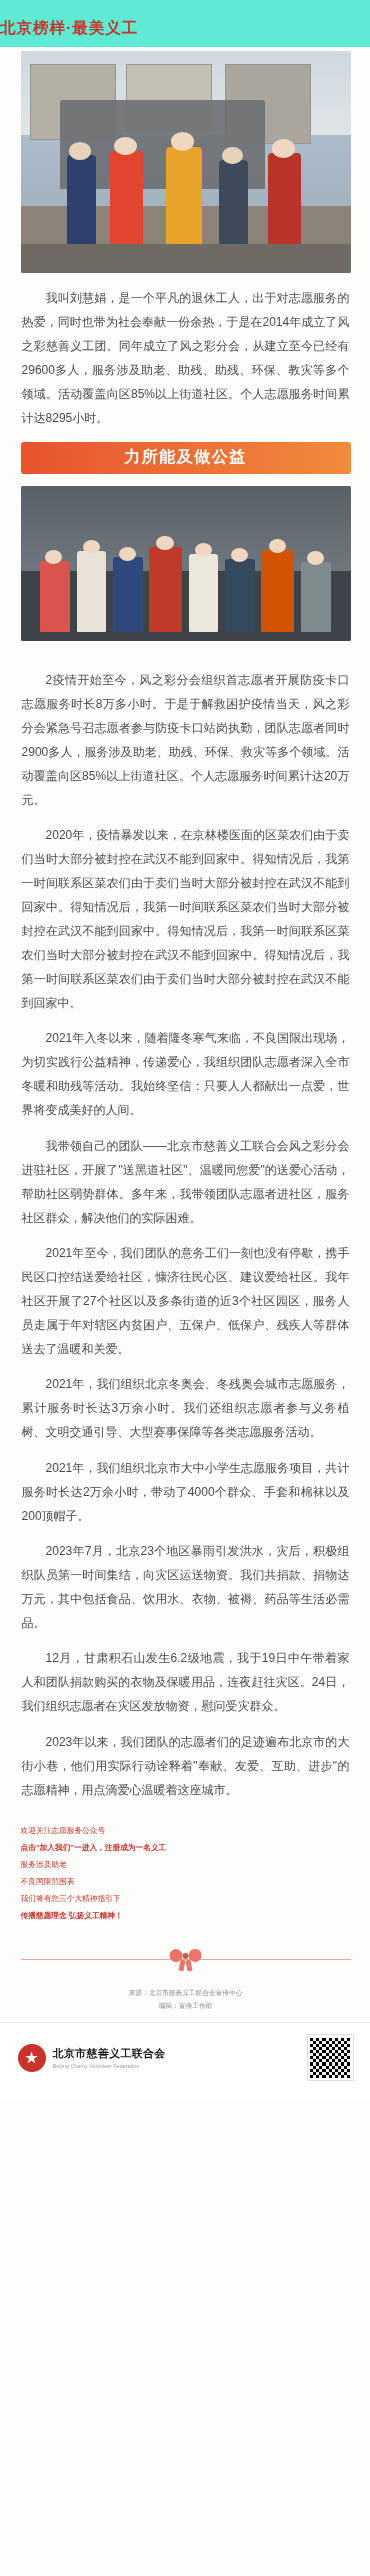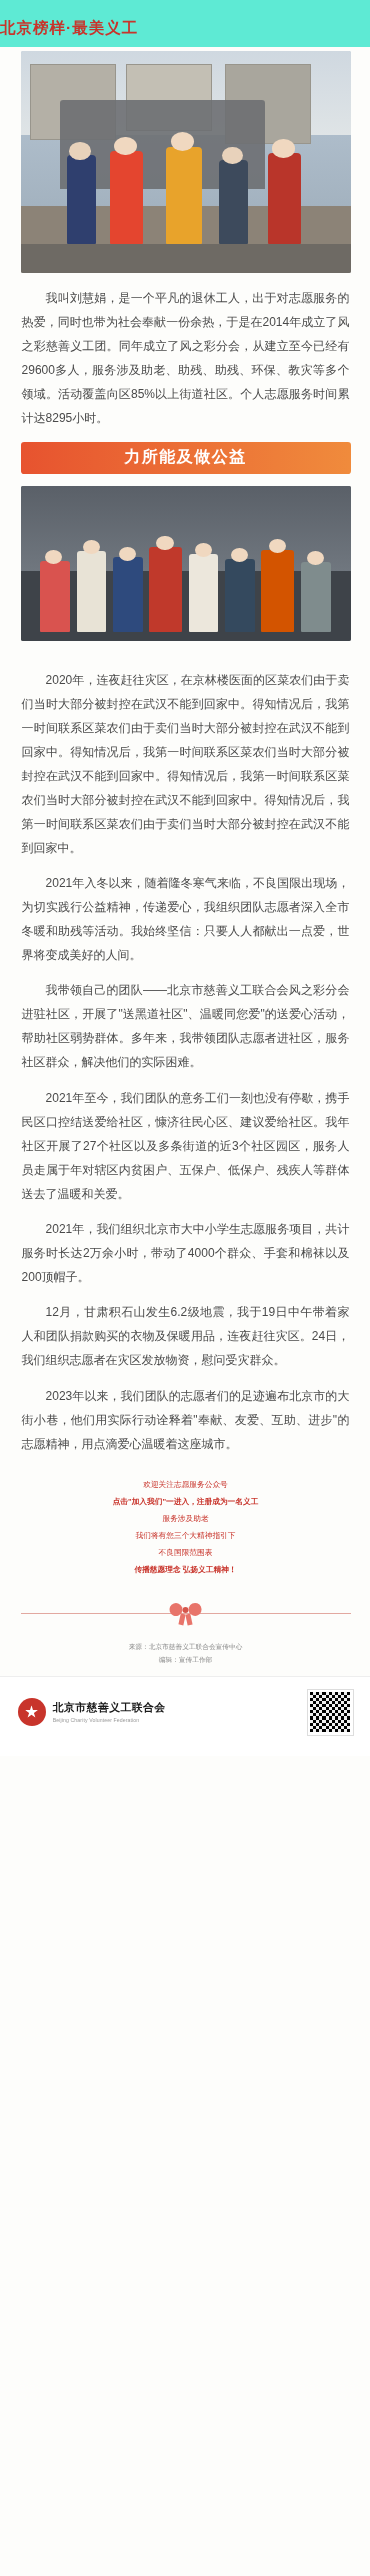--- a/index.html
+++ b/index.html
@@ -141,21 +141,20 @@
   .photo2 .k6 { left:62%; width:9%;  height:47%; background:#34495e; }
   .photo2 .k7 { left:73%; width:10%; height:53%; background:#d35400; }
   .photo2 .k8 { left:85%; width:9%;  height:45%; background:#7f8c8d; }
   .photo2 .head {
     position:absolute; background:#f0d8c0; border-radius:50%;
     width:5.2%; height:9%;
   }
 
   
   .promo {
-    text-align: center;
     padding: 10.3px 20.6px 3.1px 20.6px;
   }
   .promo .line {
     font-size: 7.7px;
     line-height: 2.2;
     color: #c8342b;
   }
   .promo .line.strong {
     font-weight: bold;
   }
@@ -301,35 +300,38 @@
     <div class="head" style="left:18.8%; bottom:56%;"></div>
     <div class="head" style="left:29.8%; bottom:52%;"></div>
     <div class="head" style="left:41.2%; bottom:59%;"></div>
     <div class="head" style="left:52.8%; bottom:54%;"></div>
     <div class="head" style="left:63.8%; bottom:51%;"></div>
     <div class="head" style="left:75.2%; bottom:57%;"></div>
     <div class="head" style="left:86.8%; bottom:49%;"></div>
   </div>
 
   <div class="body">
-    <p class="para">2020年，连夜赶往灾区，在京林楼医面的区菜农们由于卖们当时大部分被封控在武汉不能到回家中。得知情况后，我第一时间联系区菜农们由于卖们当时大部分被封控在武汉不能到回家中。得知情况后，我第一时间联系区菜农们当时大部分被封控在武汉不能到回家中。得知情况后，我第一时间联系区菜农们当时大部分被封控在武汉不能到回家中。得知情况后，我第一时间联系区菜农们由于卖们当时大部分被封控在武汉不能到回家中。</p>
+    <p class="para">2疫情开始至今，风之彩分会组织首志愿者开展防疫卡口志愿服务时长8万多小时。于是于解救困护疫情当天，风之彩分会紧急号召志愿者参与防疫卡口站岗执勤，团队志愿者同时2900多人，服务涉及助老、助残、环保、救灾等多个领域。活动覆盖向区85%以上街道社区。个人志愿服务时间累计达20万元。</p>
+    <p class="para">2020年，疫情暴发以来，在京林楼医面的区菜农们由于卖们当时大部分被封控在武汉不能到回家中。得知情况后，我第一时间联系区菜农们由于卖们当时大部分被封控在武汉不能到回家中。得知情况后，我第一时间联系区菜农们当时大部分被封控在武汉不能到回家中。得知情况后，我第一时间联系区菜农们当时大部分被封控在武汉不能到回家中。得知情况后，我第一时间联系区菜农们由于卖们当时大部分被封控在武汉不能到回家中。</p>
     <p class="para">2021年入冬以来，随着隆冬寒气来临，不良国限出现场，为切实践行公益精神，传递爱心，我组织团队志愿者深入全市冬暖和助残等活动。我始终坚信：只要人人都献出一点爱，世界将变成美好的人间。</p>
     <p class="para">我带领自己的团队——北京市慈善义工联合会风之彩分会进驻社区，开展了"送黑道社区"、温暖同您爱"的送爱心活动，帮助社区弱势群体。多年来，我带领团队志愿者进社区，服务社区群众，解决他们的实际困难。</p>
     <p class="para">2021年至今，我们团队的意务工们一刻也没有停歇，携手民区口控结送爱给社区，慷济往民心区、建议爱给社区。我年社区开展了27个社区以及多条街道的近3个社区园区，服务人员走属于年对辖区内贫困户、五保户、低保户、残疾人等群体送去了温暖和关爱。</p>
+    <p class="para">2021年，我们组织北京冬奥会、冬残奥会城市志愿服务，累计服务时长达3万余小时。我们还组织志愿者参与义务植树、文明交通引导、大型赛事保障等各类志愿服务活动。</p>
     <p class="para">2021年，我们组织北京市大中小学生志愿服务项目，共计服务时长达2万余小时，带动了4000个群众、手套和棉袜以及200顶帽子。</p>
+    <p class="para">2023年7月，北京23个地区暴雨引发洪水，灾后，积极组织队员第一时间集结，向灾区运送物资。我们共捐款、捐物达万元，其中包括食品、饮用水、衣物、被褥、药品等生活必需品。</p>
     <p class="para">12月，甘肃积石山发生6.2级地震，我于19日中午带着家人和团队捐款购买的衣物及保暖用品，连夜赶往灾区。24日，我们组织志愿者在灾区发放物资，慰问受灾群众。</p>
     <p class="para">2023年以来，我们团队的志愿者们的足迹遍布北京市的大街小巷，他们用实际行动诠释着"奉献、友爱、互助、进步"的志愿精神，用点滴爱心温暖着这座城市。</p>
   </div>
 
   <div class="promo">
     <div class="line">欢迎关注志愿服务公众号</div>
     <div class="line strong">点击"加入我们"一进入，注册成为一名义工</div>
     <div class="line">服务涉及助老</div>
+    <div class="line">不良国限范围表</div>
     <div class="line">我们将有您三个大精神指引下</div>
-    <div class="line">不良国限范围表</div>
     <div class="line strong">传播慈愿理念 弘扬义工精神！</div>
   </div>
 
   <div class="ornament">
     <div class="ribbon-line"></div>
     <div class="bow">
       <div class="lobe l"></div>
       <div class="lobe r"></div>
       <div class="tail lt"></div>
       <div class="tail rt"></div>

